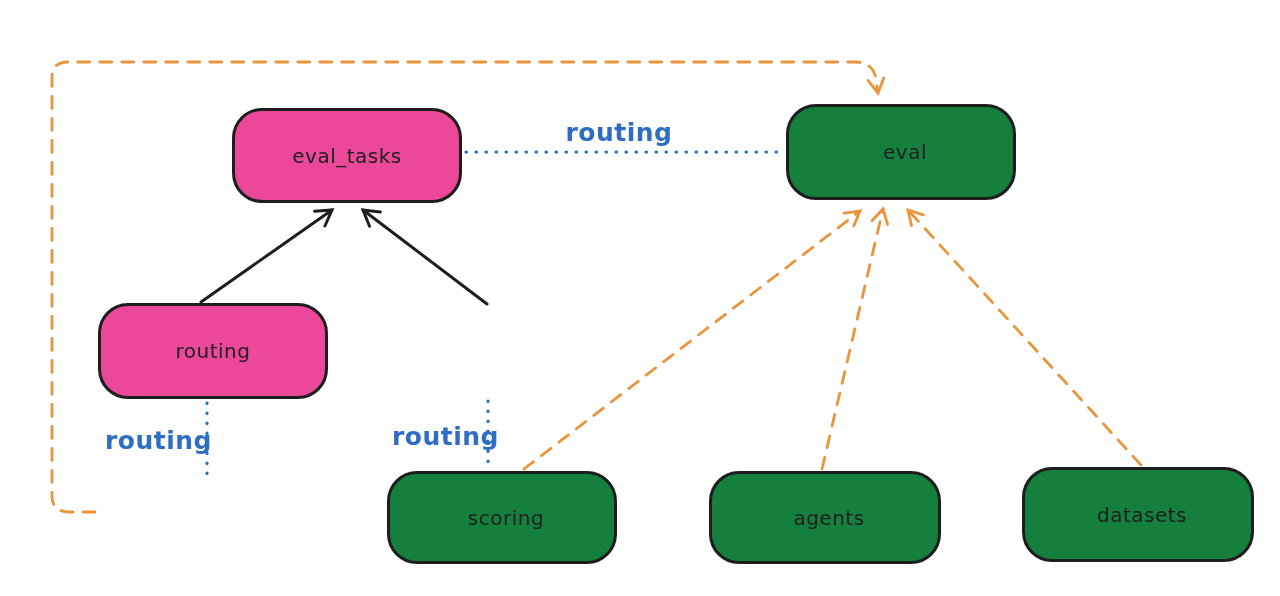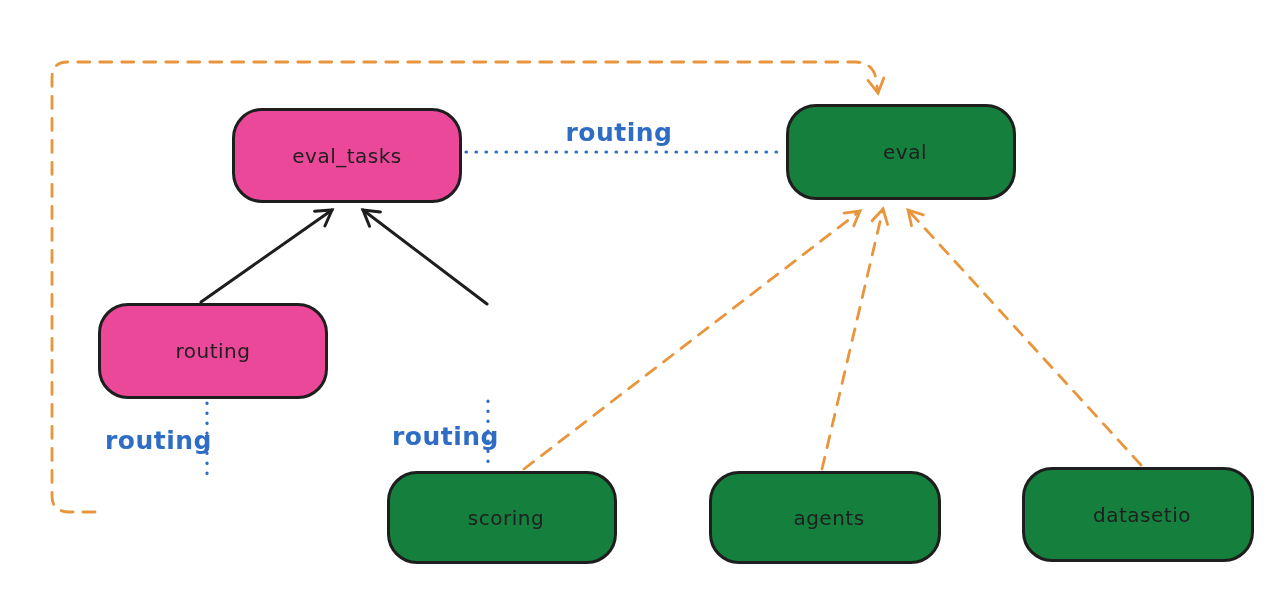--- a/index.html
+++ b/index.html
@@ -76,21 +76,21 @@
 
   <div class="node node-green" style="left:387px; top:471px; width:230px; height:93px;">
     <span>scoring</span>
   </div>
 
   <div class="node node-green" style="left:709px; top:471px; width:232px; height:93px;">
     <span>agents</span>
   </div>
 
   <div class="node node-green" style="left:1022px; top:467px; width:232px; height:95px;">
-    <span>datasetio</span>
+    <span>datasets</span>
   </div>
 
   <div class="edge-label" style="left:558px; top:118px; width:122px;">routing</div>
 
   <div class="edge-label" style="left:105px; top:426px; width:92px;">routing</div>
 
   <div class="edge-label" style="left:392px; top:422px; width:92px;">routing</div>
 
 </div>
 

